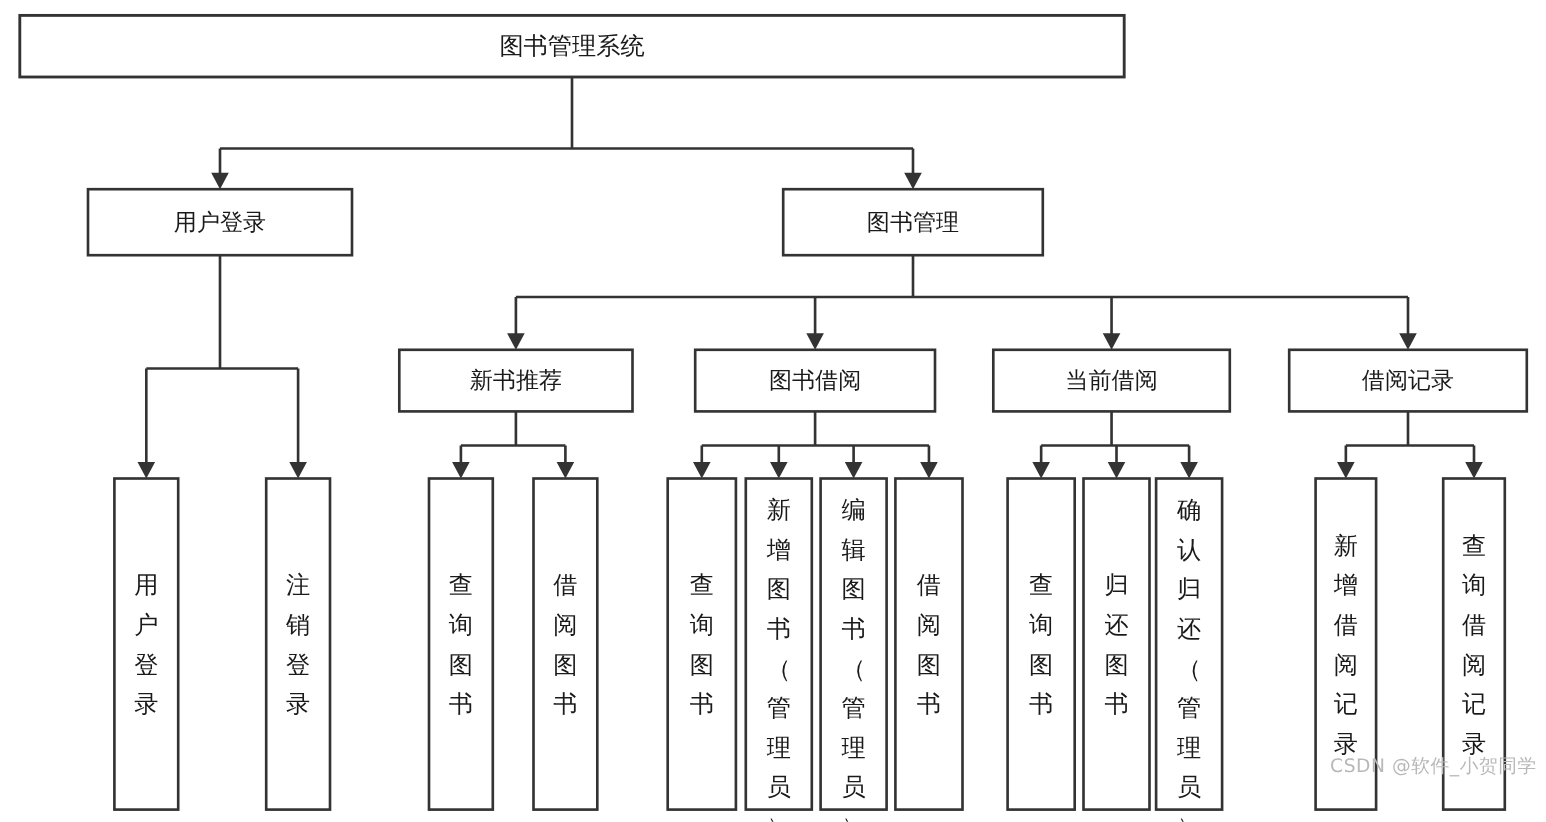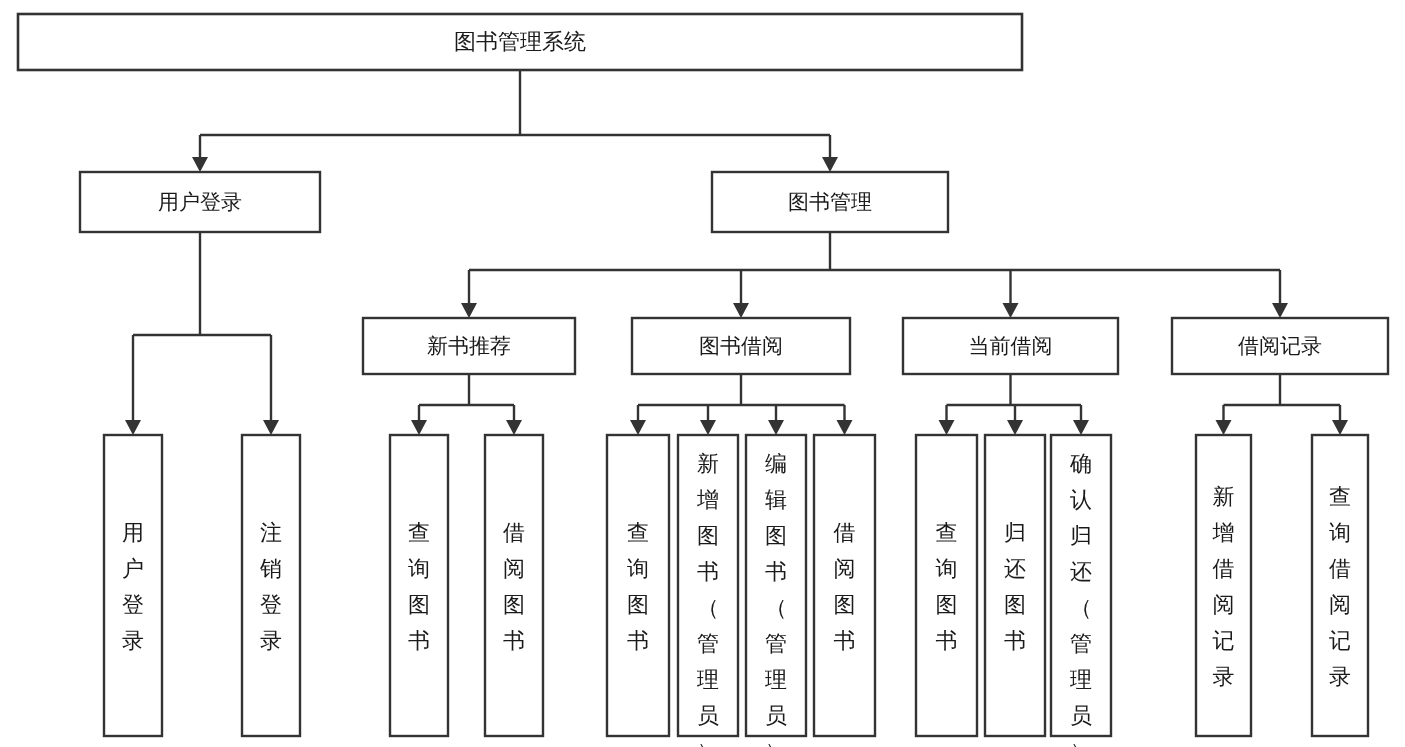--- a/index.html
+++ b/index.html
@@ -171,13 +171,14 @@
         <rect x="1051" y="435" width="60" height="301" class="node-box"></rect>
         <text x="1081" y="471" class="vlabel"><tspan x="1081" dy="0">确</tspan><tspan x="1081" dy="36">认</tspan><tspan x="1081" dy="36">归</tspan><tspan x="1081" dy="36">还</tspan><tspan x="1081" dy="36">（</tspan><tspan x="1081" dy="36">管</tspan><tspan x="1081" dy="36">理</tspan><tspan x="1081" dy="36">员</tspan><tspan x="1081" dy="36">）</tspan></text>
         <rect x="1172" y="318" width="216" height="56" class="node-box"></rect>
         <text x="1280" y="347" class="node-label">借阅记录</text>
         <rect x="1196" y="435" width="55" height="301" class="node-box"></rect>
         <text x="1223.5" y="503.5" class="vlabel"><tspan x="1223.5" dy="0">新</tspan><tspan x="1223.5" dy="36">增</tspan><tspan x="1223.5" dy="36">借</tspan><tspan x="1223.5" dy="36">阅</tspan><tspan x="1223.5" dy="36">记</tspan><tspan x="1223.5" dy="36">录</tspan></text>
         <rect x="1312" y="435" width="56" height="301" class="node-box"></rect>
         <text x="1340" y="503.5" class="vlabel"><tspan x="1340" dy="0">查</tspan><tspan x="1340" dy="36">询</tspan><tspan x="1340" dy="36">借</tspan><tspan x="1340" dy="36">阅</tspan><tspan x="1340" dy="36">记</tspan><tspan x="1340" dy="36">录</tspan></text>
       </g>
   </svg>
+  <div class="watermark">CSDN @软件_小贺同学</div>
 </div>
 
 </body></html>

